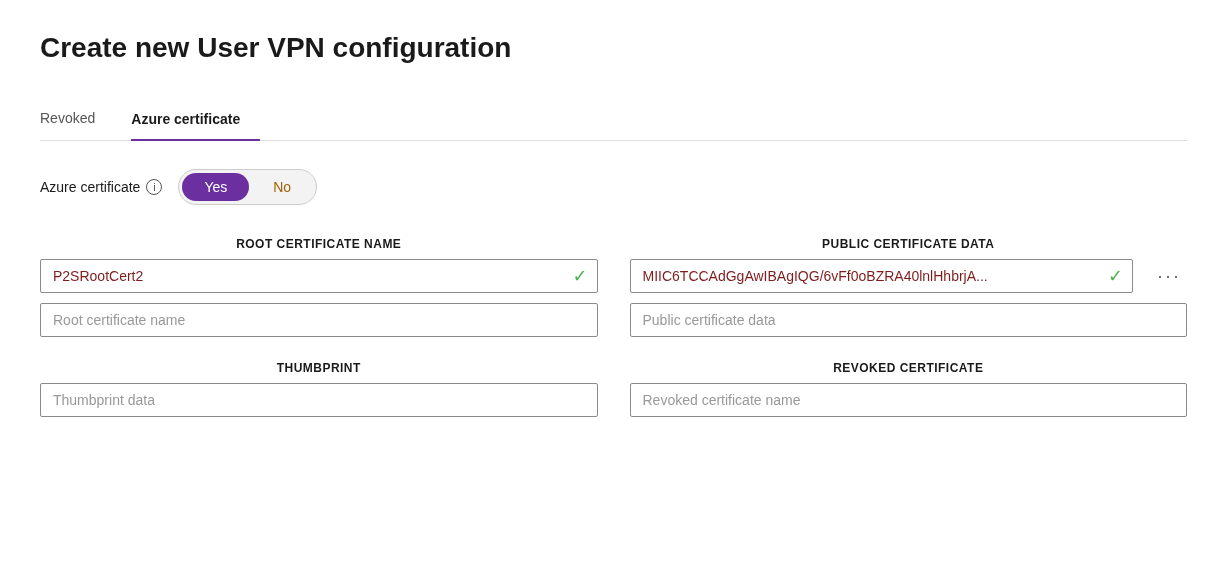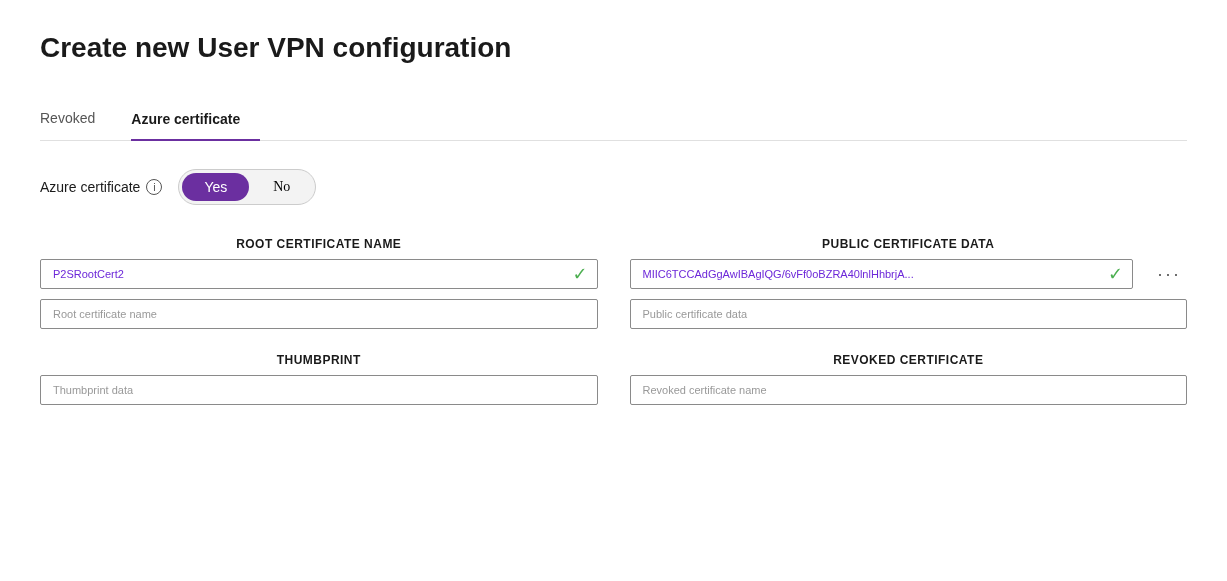--- a/index.html
+++ b/index.html
@@ -91,22 +91,21 @@
       transition: background 0.15s;
     }
 
     .toggle-btn.active {
       background: #6b2fa0;
       color: #fff;
     }
 
     .toggle-btn:not(.active) {
       background: transparent;
-      color: #000000;
-      font-family: Liberation Serif, serif;
+      color: #a16207;
     }
 
     .form-section {
       display: grid;
       grid-template-columns: 1fr 1fr;
       gap: 24px 32px;
     }
 
     .form-col-label {
       font-size: 12px;
@@ -115,22 +114,22 @@
       letter-spacing: 0.04em;
       margin-bottom: 8px;
       text-transform: uppercase;
     }
 
     .input-field {
       width: 100%;
       border: 1px solid #8a8a8a;
       border-radius: 2px;
       padding: 8px 12px;
-      font-size: 11px;
-      color: #6d28d9;
+      font-size: 14px;
+      color: #7f1d1d;
       background: #fff;
       outline: none;
     }
 
     .input-field.filled {
       border-color: #8a8a8a;
     }
 
     .input-field::placeholder {
       color: #999;

